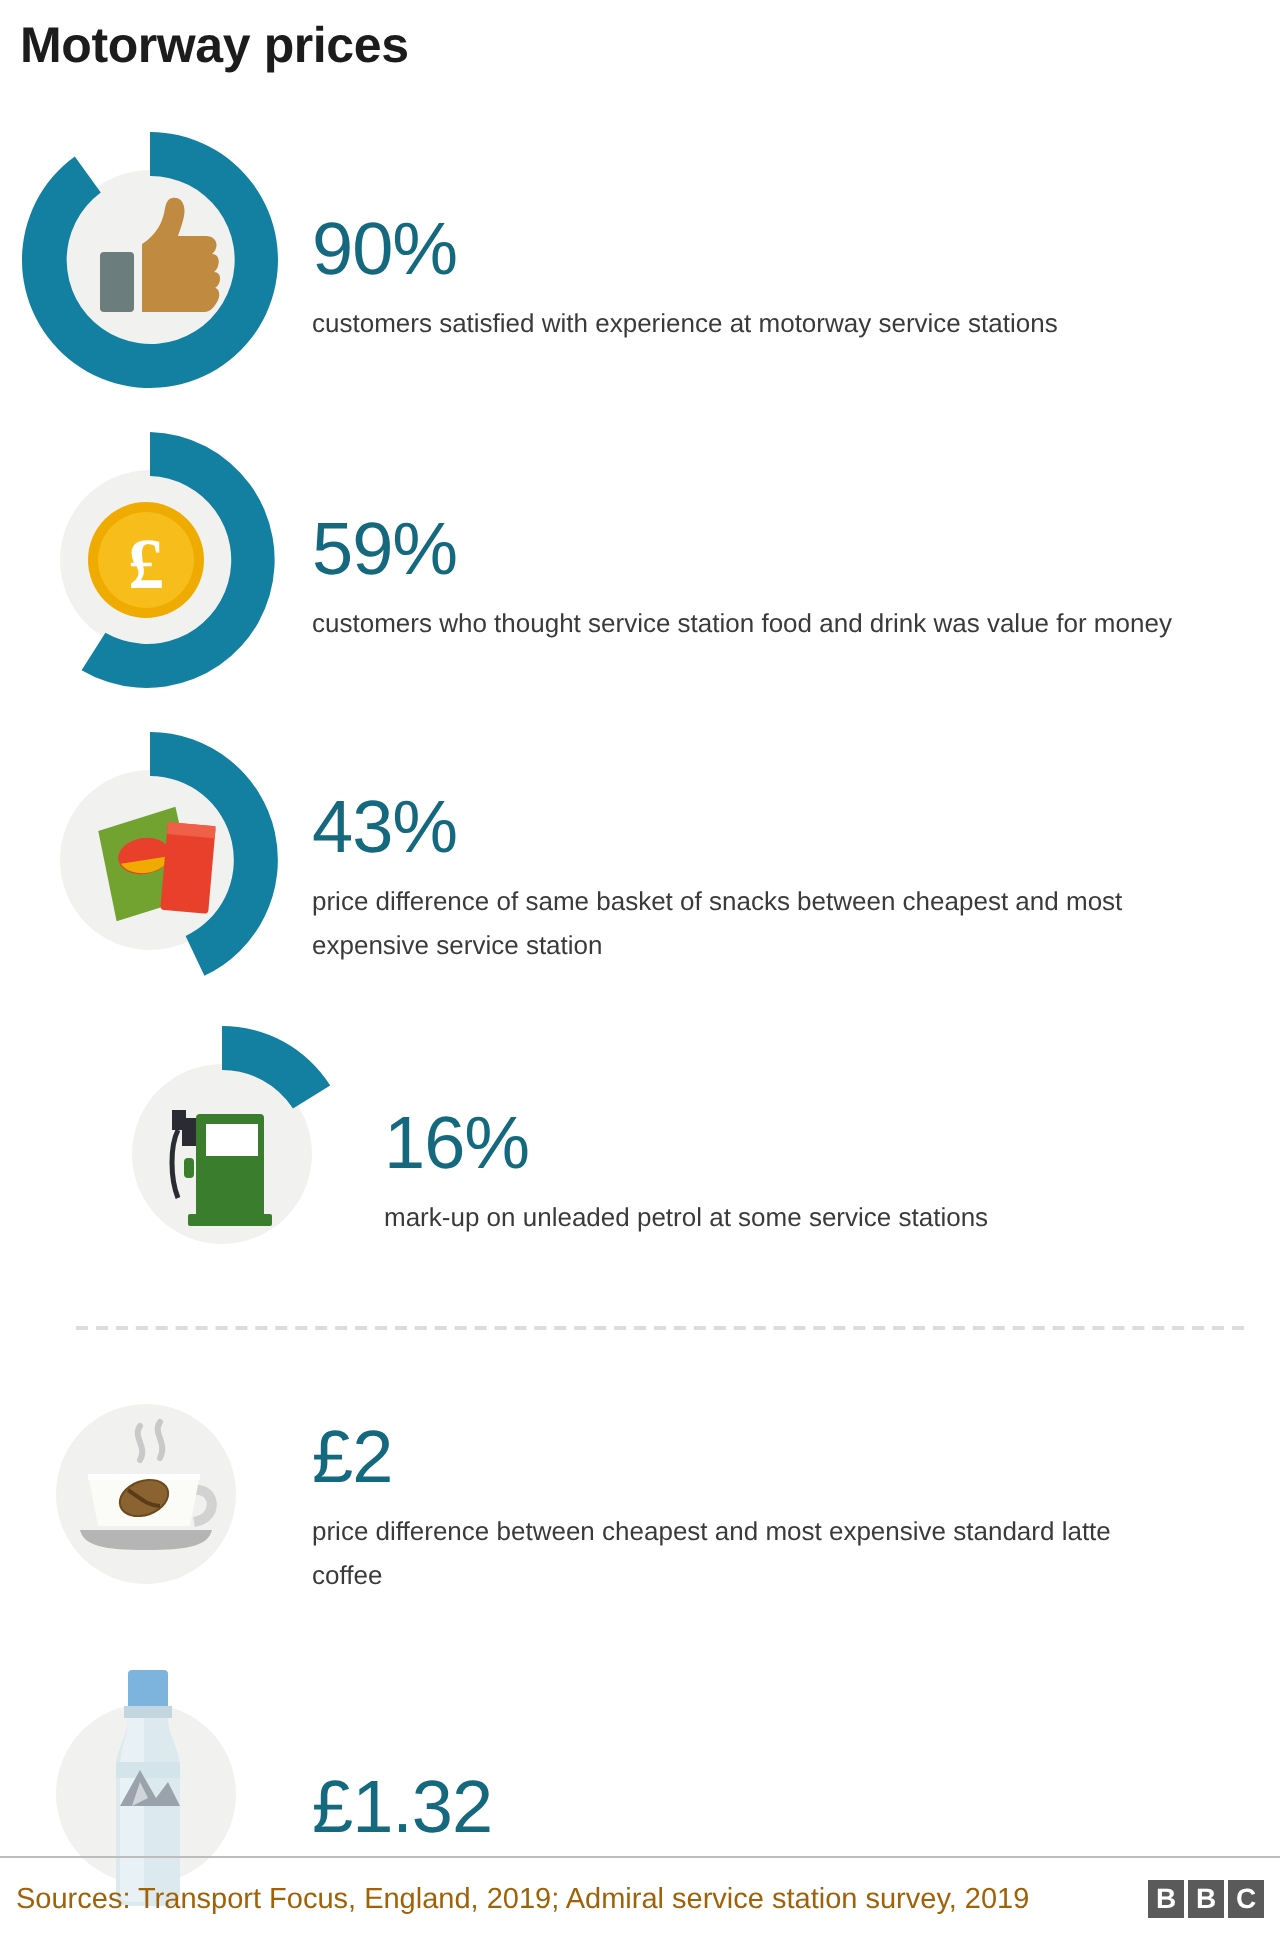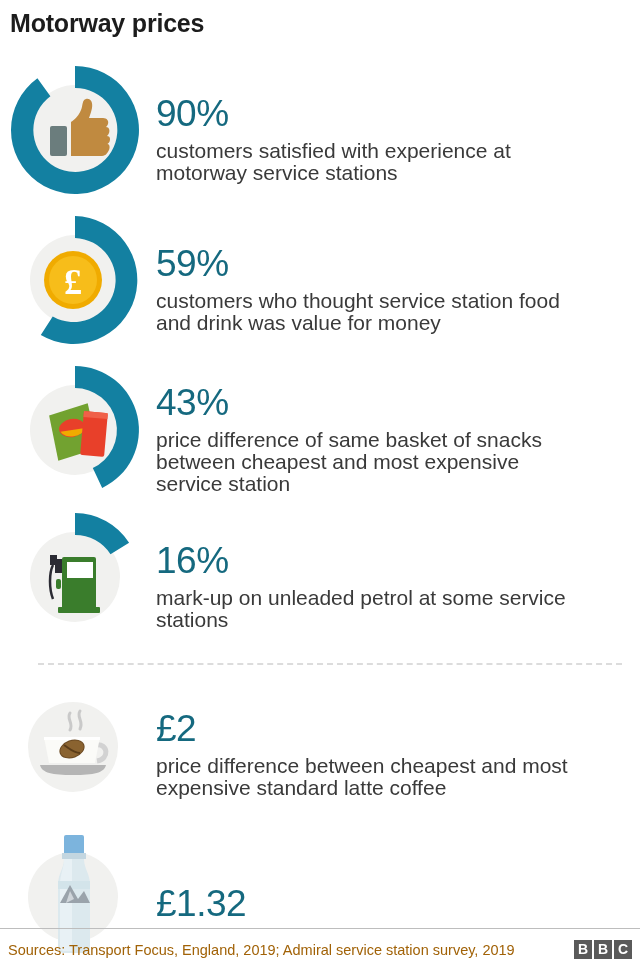--- a/index.html
+++ b/index.html
@@ -43,21 +43,21 @@
     left: 0;
     top: 55px;
     width: 640px;
   }
   .stat-row {
     position: relative;
     display: flex;
     align-items: center;
     height: 150px;
   }
-  .stat-row.short { height: 143px; }
+  .stat-row.short { height: 143px; padding-left: 36px; }
 
   .icon-wrap {
     position: relative;
     width: 150px;
     min-width: 150px;
     height: 140px;
     display: flex;
     align-items: center;
     justify-content: center;
   }
@@ -68,21 +68,21 @@
     margin-left: 6px;
   }
   .stat-value {
     font-size: 37px;
     line-height: 40px;
     color: #15697f;
     font-weight: 400;
     letter-spacing: -0.5px;
   }
   .stat-desc {
-    font-size: 21px;
+    font-size: 13px;
     line-height: 22px;
     color: #3a3a3a;
     margin-top: 6px;
     max-width: 430px;
   }
 
   
   .divider {
     position: absolute;
     left: 38px;

